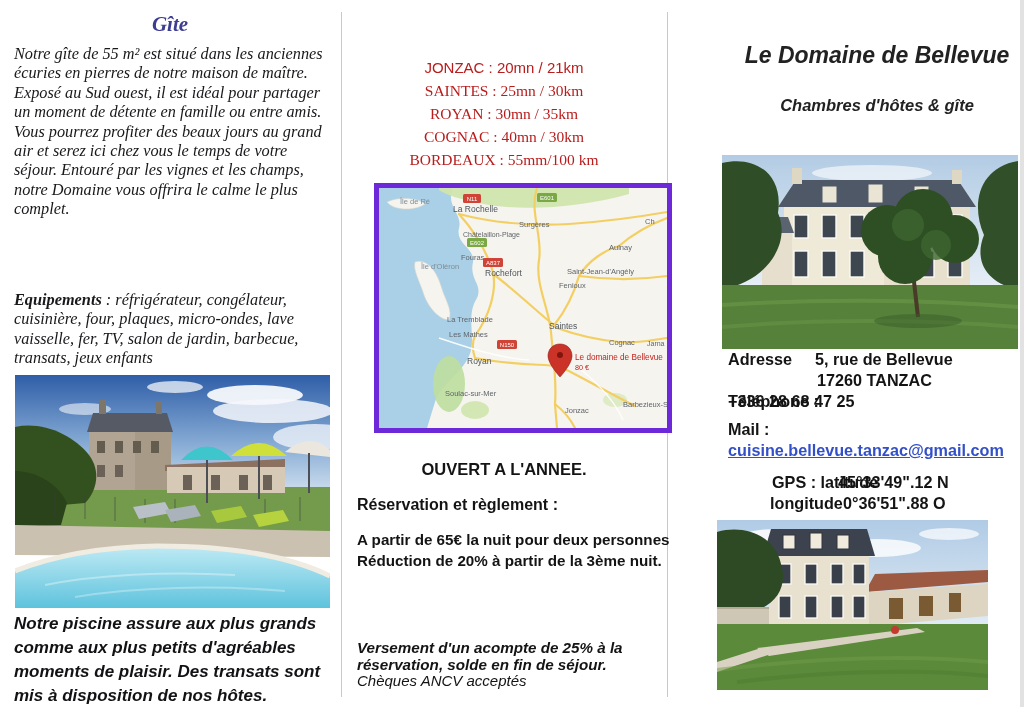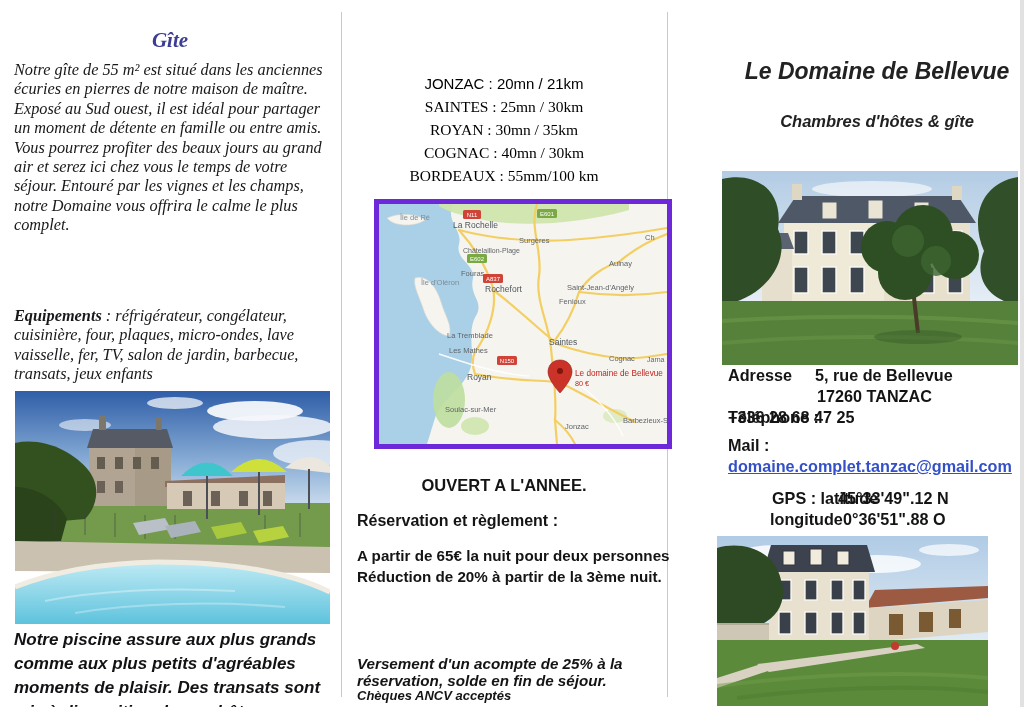--- a/index.html
+++ b/index.html
@@ -4,21 +4,21 @@
 <style>
   html,body{margin:0;padding:0;background:#fff;}
   .page{position:relative;width:1024px;height:707px;background:#ffffff;overflow:hidden;
         font-family:"Liberation Sans",sans-serif;color:#141414;}
   .fold{position:absolute;top:12px;bottom:10px;width:1px;background:#c9c9c9;}
   #fold-1{left:341px;}
   #fold-2{left:667px;}
   .scan-edge{position:absolute;right:0;top:0;width:4px;height:100%;background:#e2e2e2;}
 
   
-  .panel{position:absolute;top:16px;height:606px;}
+  .panel{position:absolute;top:0;height:606px;}
   #panel-left{left:0;width:341px;}
   #panel-mid{left:341px;width:326px;}
   #panel-right{left:667px;width:357px;}
 
   .gite-heading{position:absolute;top:12px;left:0;width:340px;text-align:center;
     font-family:"Liberation Serif",serif;font-style:italic;font-weight:bold;
     font-size:21px;color:#3d3d92;}
   .serif-para{position:absolute;left:14px;width:320px;
     font-family:"Liberation Serif",serif;font-style:italic;
     font-size:16.3px;line-height:19.4px;color:#19191c;}
@@ -27,36 +27,36 @@
   #para-3{top:290px;}
   .equip-label{font-weight:bold;}
 
   .photo-frame{position:absolute;overflow:hidden;}
   #pool-photo{left:15px;top:375px;width:315px;height:233px;}
   .pool-caption{position:absolute;left:14px;top:612px;width:316px;
     font-weight:bold;font-style:italic;font-size:17px;line-height:24px;color:#121215;}
 
   
   .distances{position:absolute;top:56px;left:0;width:326px;text-align:center;
-    font-family:"Liberation Serif",serif;font-size:15.5px;color:#000000;}
+    font-family:"Liberation Serif",serif;font-size:15.5px;color:#b91c1c;}
   .distances div{height:23px;line-height:23px;}
   .distances .d-first{font-family:"Liberation Sans",sans-serif;font-size:15px;}
 
   #map-image{left:33px;top:183px;width:288px;height:240px;border:5px solid #6d28d9;}
 
   .ouvert{position:absolute;top:460px;left:0;width:326px;text-align:center;
     font-weight:bold;font-size:16.5px;}
   .reservation-heading{position:absolute;top:496px;left:16px;
     font-weight:bold;font-size:16px;}
   .pricing{position:absolute;top:530px;left:16px;width:306px;
     font-weight:bold;font-size:15.2px;line-height:20.5px;white-space:nowrap;}
   .deposit{position:absolute;top:620px;left:16px;width:282px;
     font-weight:bold;font-style:italic;font-size:15.2px;line-height:17px;margin-top:19px;}
   .cheques{position:absolute;top:672px;left:16px;
-    font-weight:bold;font-style:italic;font-size:13px;}
+    font-weight:normal;font-style:italic;font-size:15px;}
 
   
   .domaine-title{position:absolute;top:42px;left:60px;width:300px;text-align:center;
     font-style:italic;font-weight:bold;font-size:23px;color:#222;}
   .domaine-subtitle{position:absolute;top:96px;left:60px;width:300px;text-align:center;
     font-style:italic;font-weight:bold;font-size:16.5px;color:#222;}
   #house-photo-1{left:55px;top:155px;width:296px;height:194px;}
   #house-photo-2{left:50px;top:520px;width:271px;height:170px;}
 
   .contact{position:absolute;left:0;top:0;width:357px;font-weight:bold;font-size:16.2px;}
@@ -300,21 +300,21 @@
 
     <div class="contact">
       <span class="adr-label">Adresse</span>
       <span class="adr-v1">5, rue de Bellevue</span>
       <span class="adr-v2">17260 TANZAC</span>
       <span class="tel-line">
           <span>Téléphone :</span>
           <span>+336 28 68 47 25</span>
         </span>
       <span class="mail-label">Mail :</span>
-      <span class="mail-link">domaine.complet.tanzac@gmail.com</span>
+      <span class="mail-link">cuisine.bellevue.tanzac@gmail.com</span>
       <span class="gps-l1">GPS : latitude</span>
       <span class="gps-v1">45°33'49".12 N</span>
       <span class="gps-l2">longitude</span>
       <span class="gps-v2">0°36'51".88 O</span>
     </div>
 
     <div class="photo-frame" id="house-photo-2">
       <svg width="271" height="170" viewBox="0 0 271 170">
         <defs>
           <linearGradient id="sky2" x1="0" y1="0" x2="0" y2="1">

